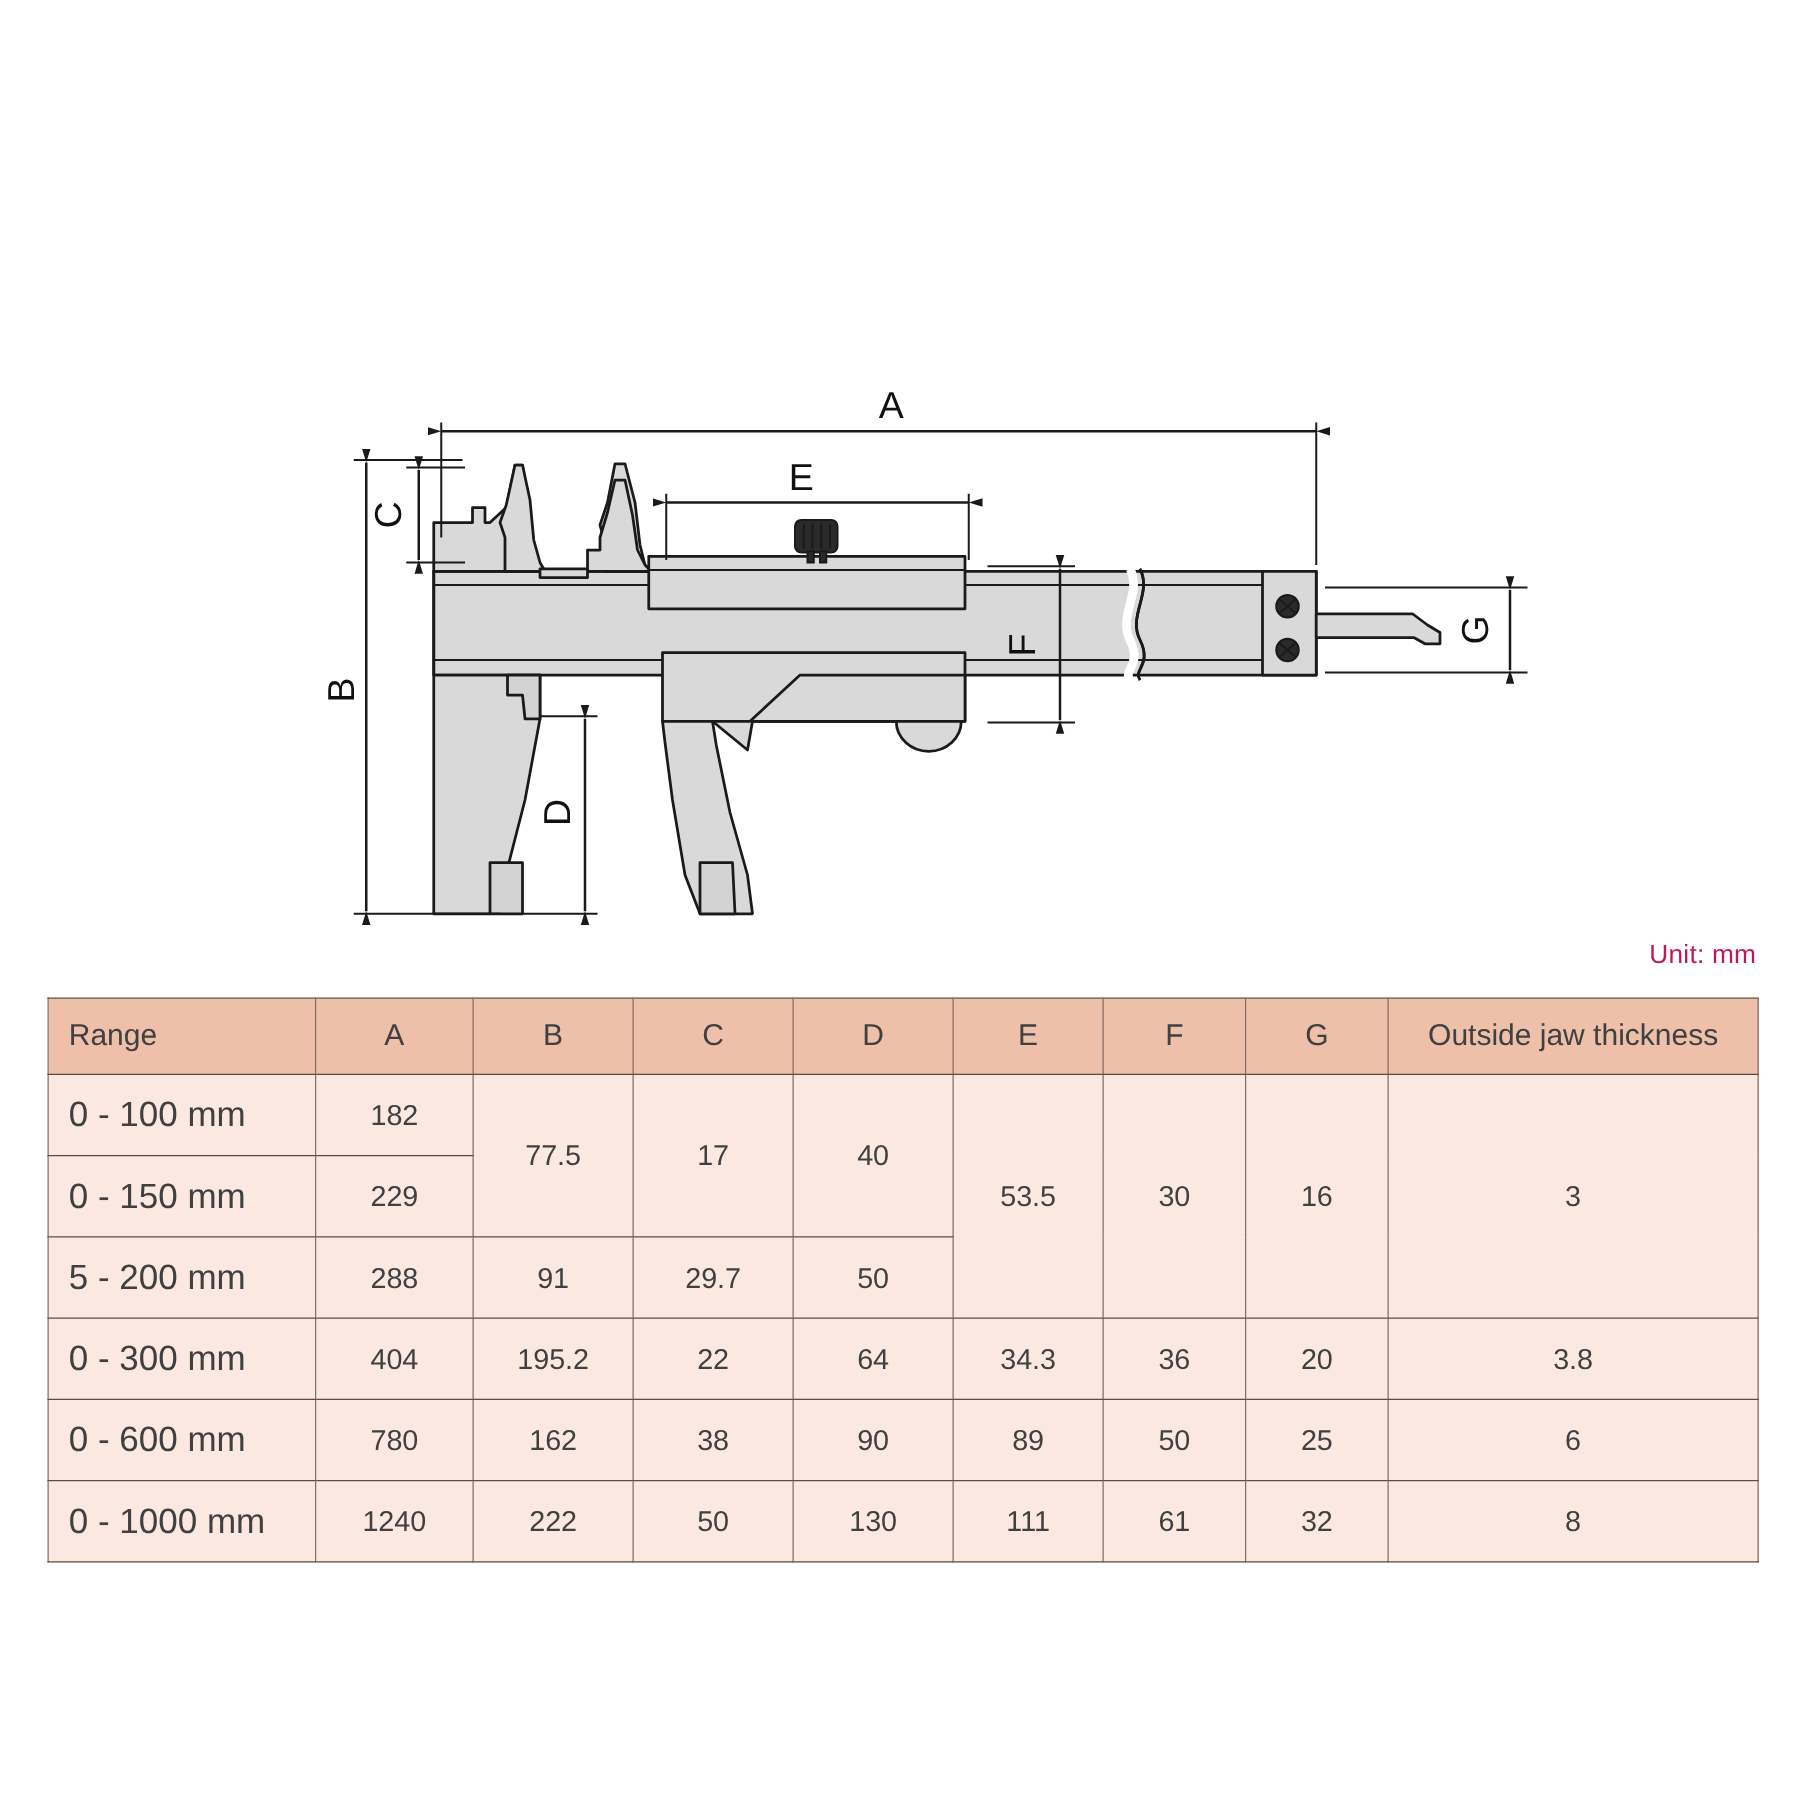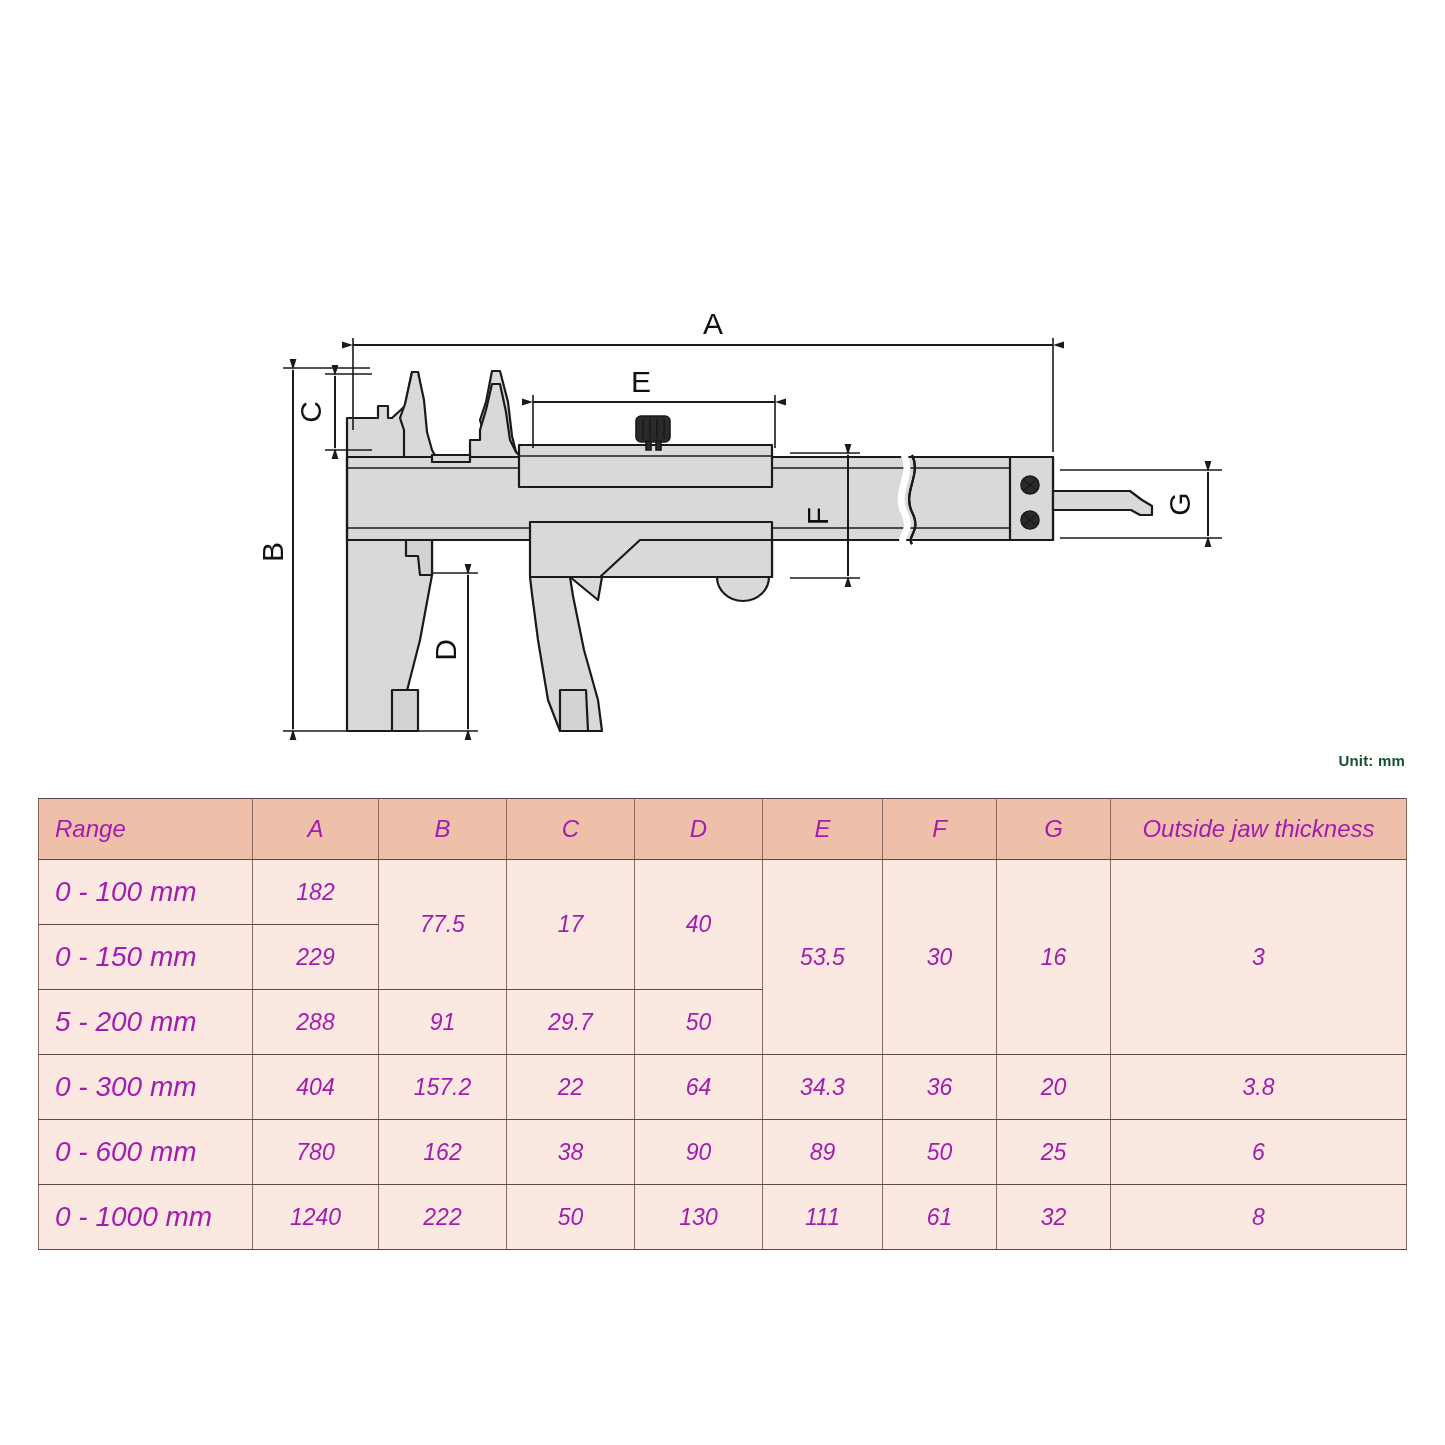--- a/index.html
+++ b/index.html
@@ -27,24 +27,23 @@
     font-family: "Liberation Sans", sans-serif;
     font-size: 30px;
     fill: #111111;
   }
 
   
   #unit-note {
     position: absolute;
     right: 40px;
     top: 752px;
-    font-size: 15px;
-    color: #14532d;
+    font-size: 21px;
+    color: #be185d;
     letter-spacing: 0.2px;
-    font-weight: bold;
   }
 
   
   #spec-table-wrap {
     position: absolute;
     left: 38px;
     top: 798px;
     width: 1368px;
   }
   table#spec-table {
@@ -57,22 +56,21 @@
   table#spec-table td {
     border: 1px solid #8a6a60;
     border-top-color: #5c4a44;
     border-bottom-color: #5c4a44;
     padding: 16px;
     height: 44px;
     text-align: center;
     vertical-align: middle;
     background: #fbe9e1;
     font-weight: normal;
-    color: #a21caf;
-    font-style: italic;
+    color: #404040;
   }
   table#spec-table thead th {
     background: #eebfa9;
     height: 48px;
     font-size: 24px;
   }
   table#spec-table thead th.th-range,
   table#spec-table td.td-range {
     text-align: left;
     padding-left: 16px;
@@ -273,21 +271,21 @@
       <td class="td-range">5 - 200 mm</td>
       <td>288</td>
       <td>91</td>
       <td>29.7</td>
       <td>50</td>
     </tr>
 
     <tr>
       <td class="td-range">0 - 300 mm</td>
       <td>404</td>
-      <td>157.2</td>
+      <td>195.2</td>
       <td>22</td>
       <td>64</td>
       <td>34.3</td>
       <td>36</td>
       <td>20</td>
       <td>3.8</td>
     </tr>
 
     <tr>
       <td class="td-range">0 - 600 mm</td>

